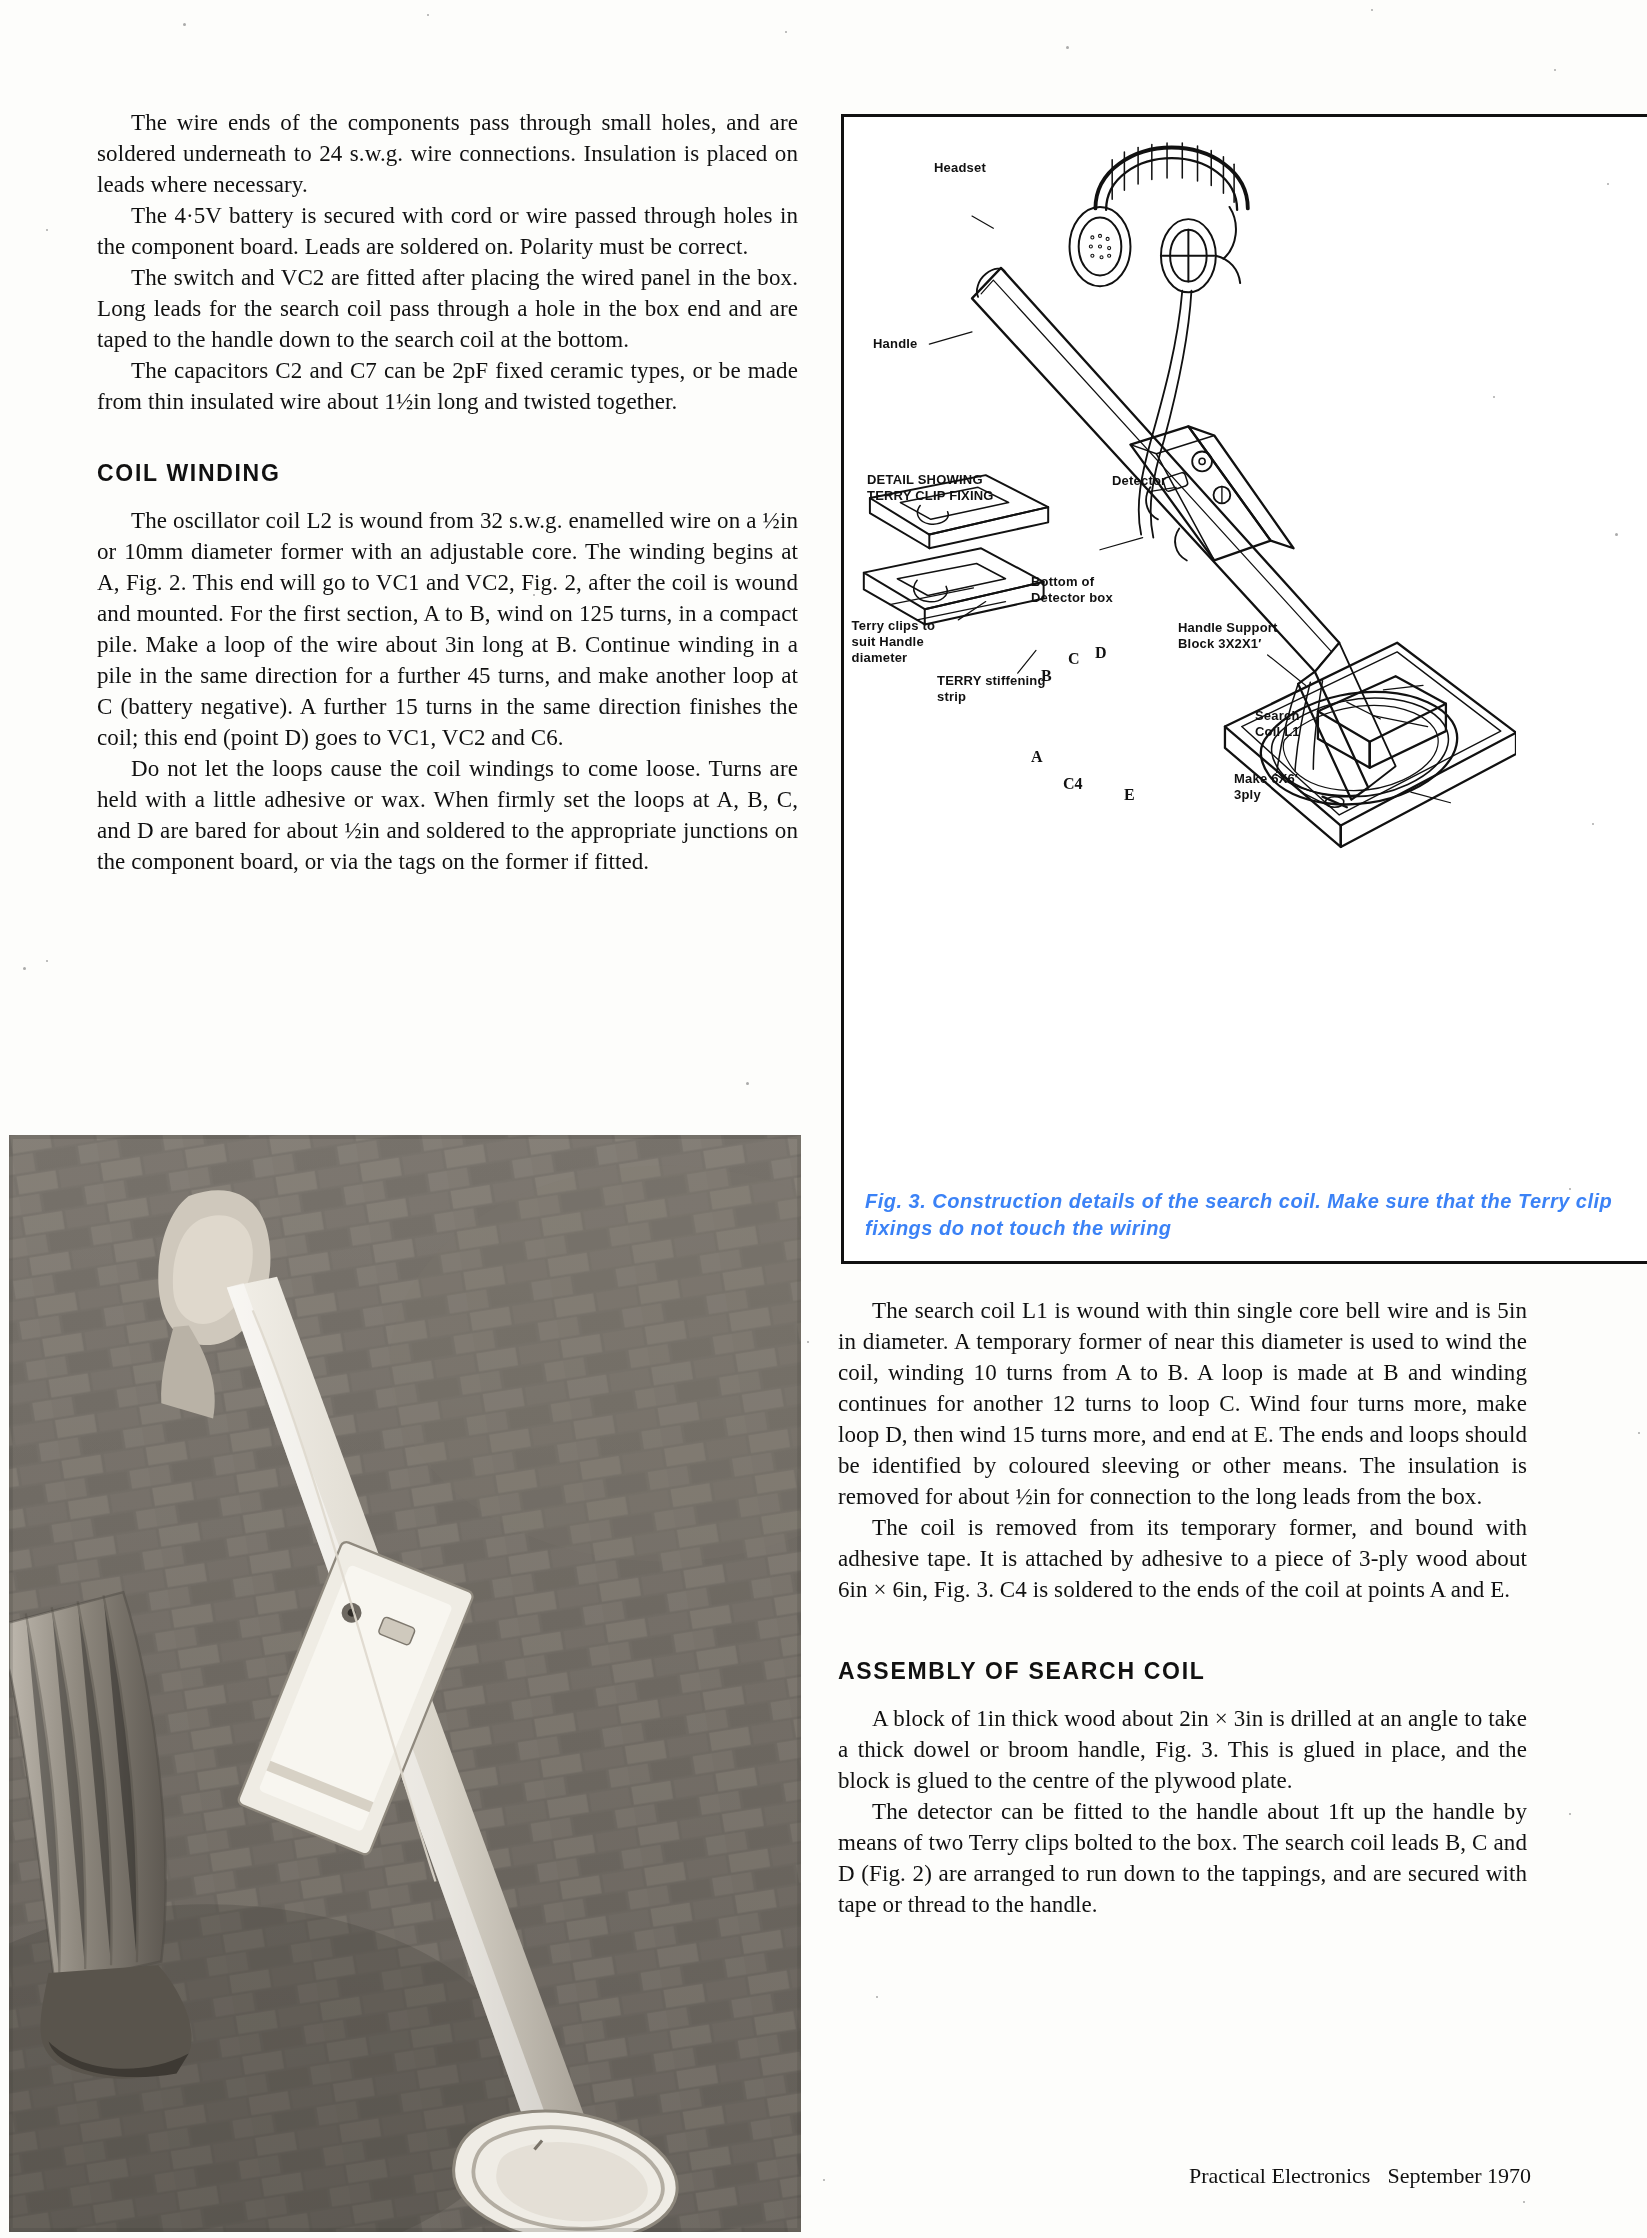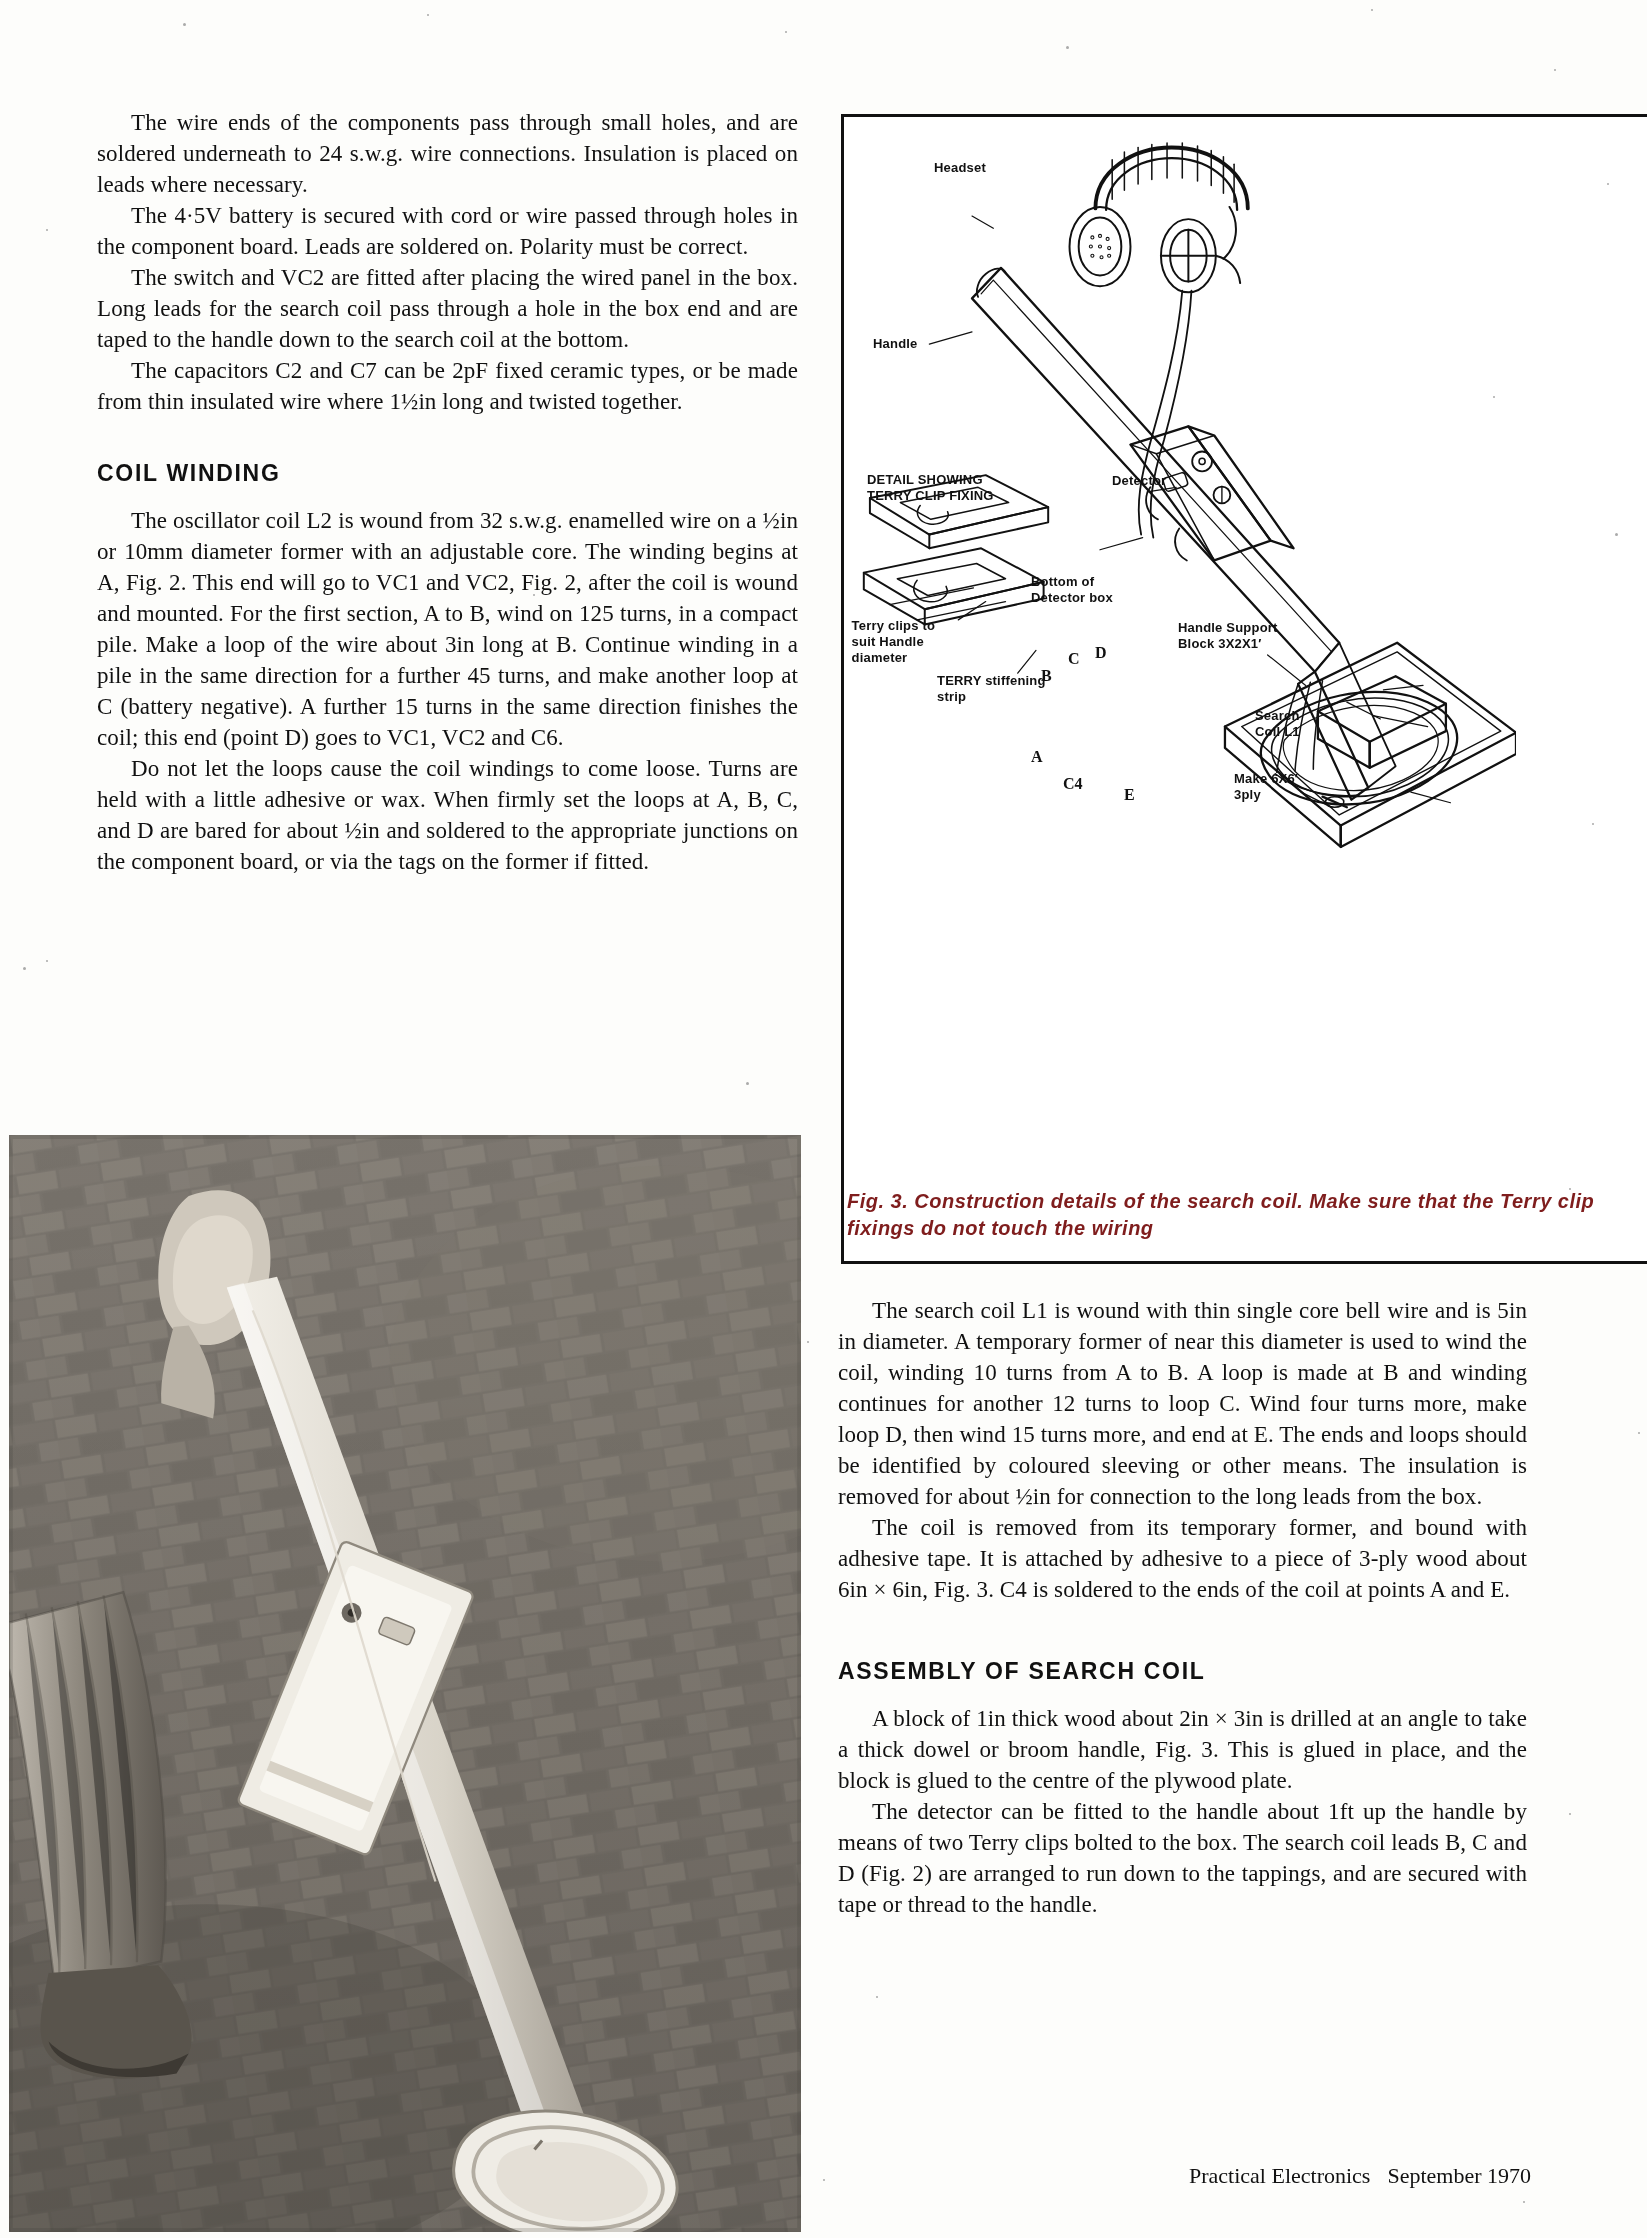--- a/index.html
+++ b/index.html
@@ -66,30 +66,30 @@
     top: 114px;
     width: 814px;
     height: 1150px;
     border: 3px solid #111;
     background: #fff;
     box-sizing: border-box;
     overflow: hidden;
   }
   .figcaption {
     position: absolute;
-    left: 3px;
+    left: 21px;
     right: 13.7px;
     bottom: 18.3px;
     font-family: "Liberation Sans", sans-serif;
     font-style: italic;
     font-weight: bold;
     font-size: 20px;
     line-height: 27.4px;
     letter-spacing: 0.5px;
-    color: #7f1d1d;
+    color: #3b82f6;
   }
   .figsvgwrap {
     position: absolute;
     left: 0; top: 0; right: 0;
     height: 1021px;
   }
   .figlabel {
     position: absolute;
     font-family: "Liberation Sans", sans-serif;
     font-size: 13px;
@@ -129,21 +129,21 @@
 </style>
 </head>
 <body>
 
 <div class="page">
 
   <div class="col-left">
     <p class="body">The wire ends of the components pass through small holes, and are soldered underneath to 24 s.w.g. wire connections.  Insulation is placed on leads where necessary.</p>
     <p class="body">The 4·5V battery is secured with cord or wire passed through holes in the component board.  Leads are soldered on.  Polarity must be correct.</p>
     <p class="body">The switch and VC2 are fitted after placing the wired panel in the box.  Long leads for the search coil pass through a hole in the box end and are taped to the handle down to the search coil at the bottom.</p>
-    <p class="body">The capacitors C2 and C7 can be 2pF fixed ceramic types, or be made from thin insulated wire where 1½in long and twisted together.</p>
+    <p class="body">The capacitors C2 and C7 can be 2pF fixed ceramic types, or be made from thin insulated wire about 1½in long and twisted together.</p>
 
     <h2 class="section">COIL WINDING</h2>
 
     <p class="body">The oscillator coil L2 is wound from 32 s.w.g. enamelled wire on a ½in or 10mm diameter former with an adjustable core.  The winding begins at A, Fig. 2. This end will go to VC1 and VC2, Fig. 2, after the coil is wound and mounted.  For the first section, A to B, wind on 125 turns, in a compact pile.  Make a loop of the wire about 3in long at B.  Continue winding in a pile in the same direction for a further 45 turns, and make another loop at C (battery negative).  A further 15 turns in the same direction finishes the coil; this end (point D) goes to VC1, VC2 and C6.</p>
     <p class="body">Do not let the loops cause the coil windings to come loose. Turns are held with a little adhesive or wax. When firmly set the loops at A, B, C, and D are bared for about ½in and soldered to the appropriate junctions on the component board, or via the tags on the former if fitted.</p>
   </div>
 
   <div class="photo">
     <svg width="792" height="1097" viewBox="0 0 1040 1440" xmlns="http://www.w3.org/2000/svg">
       <defs>

